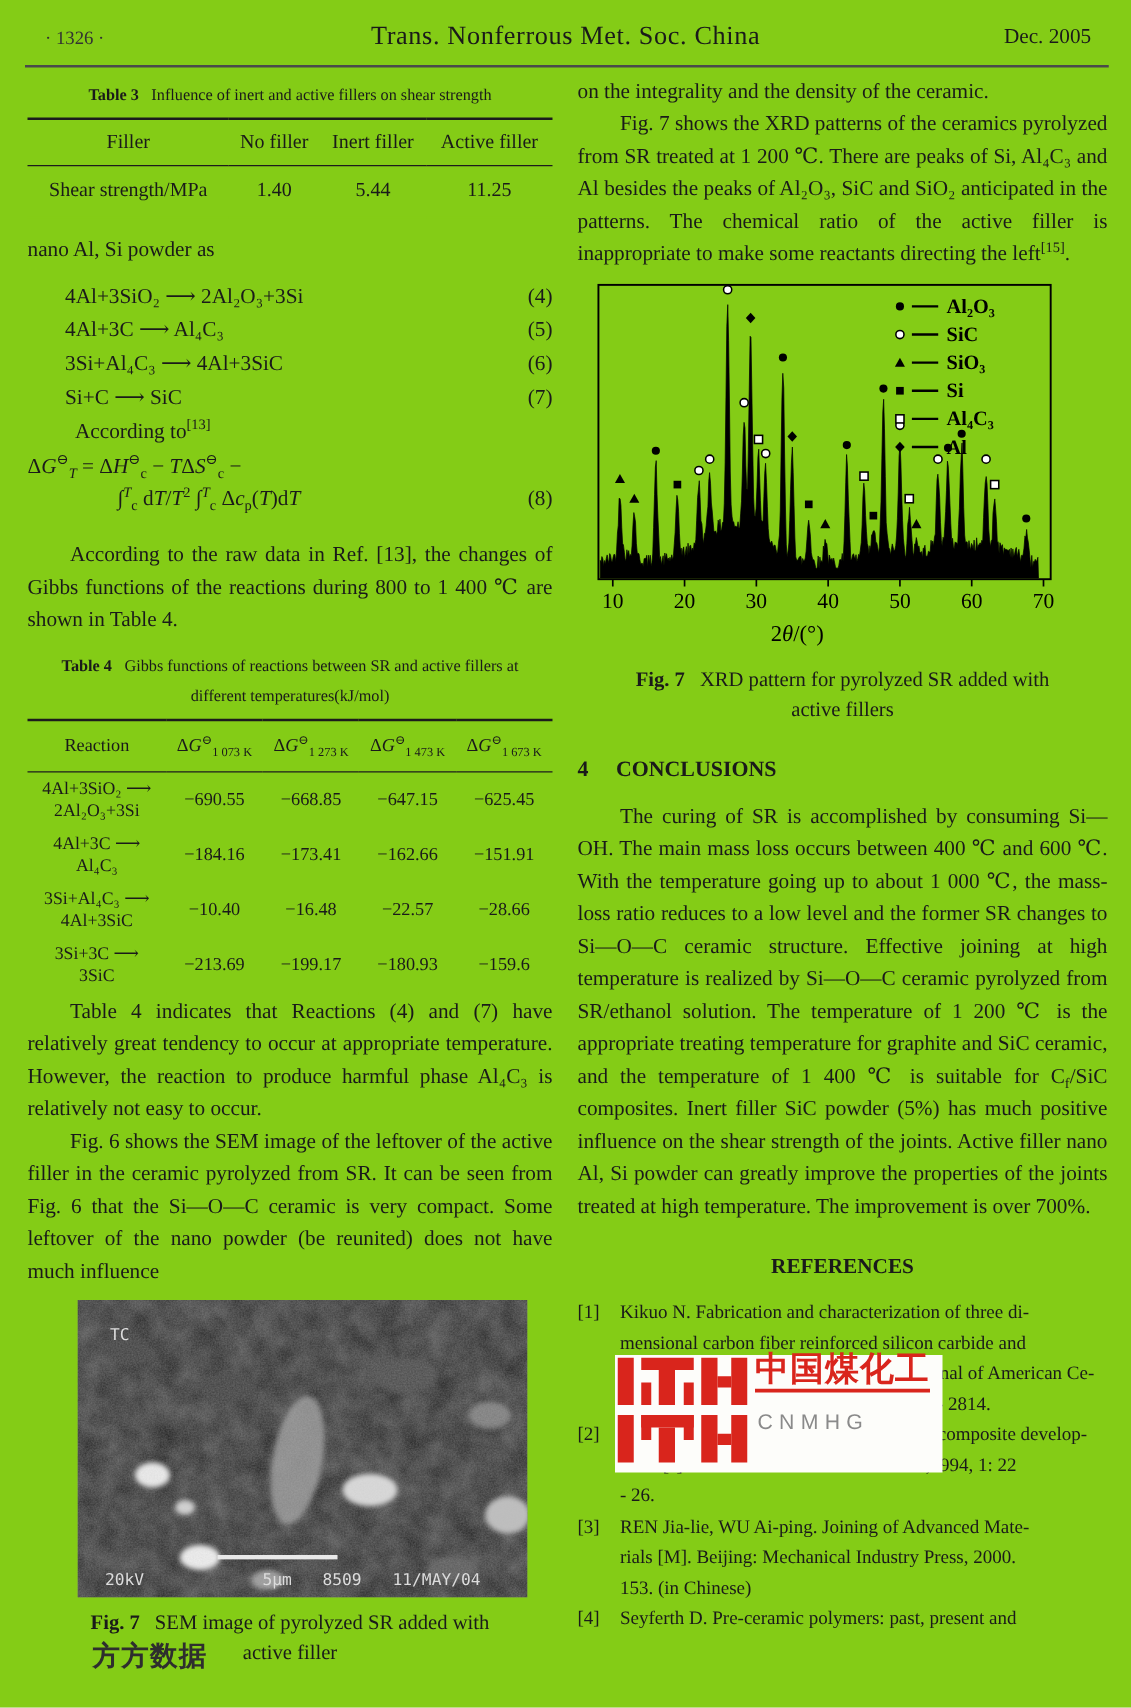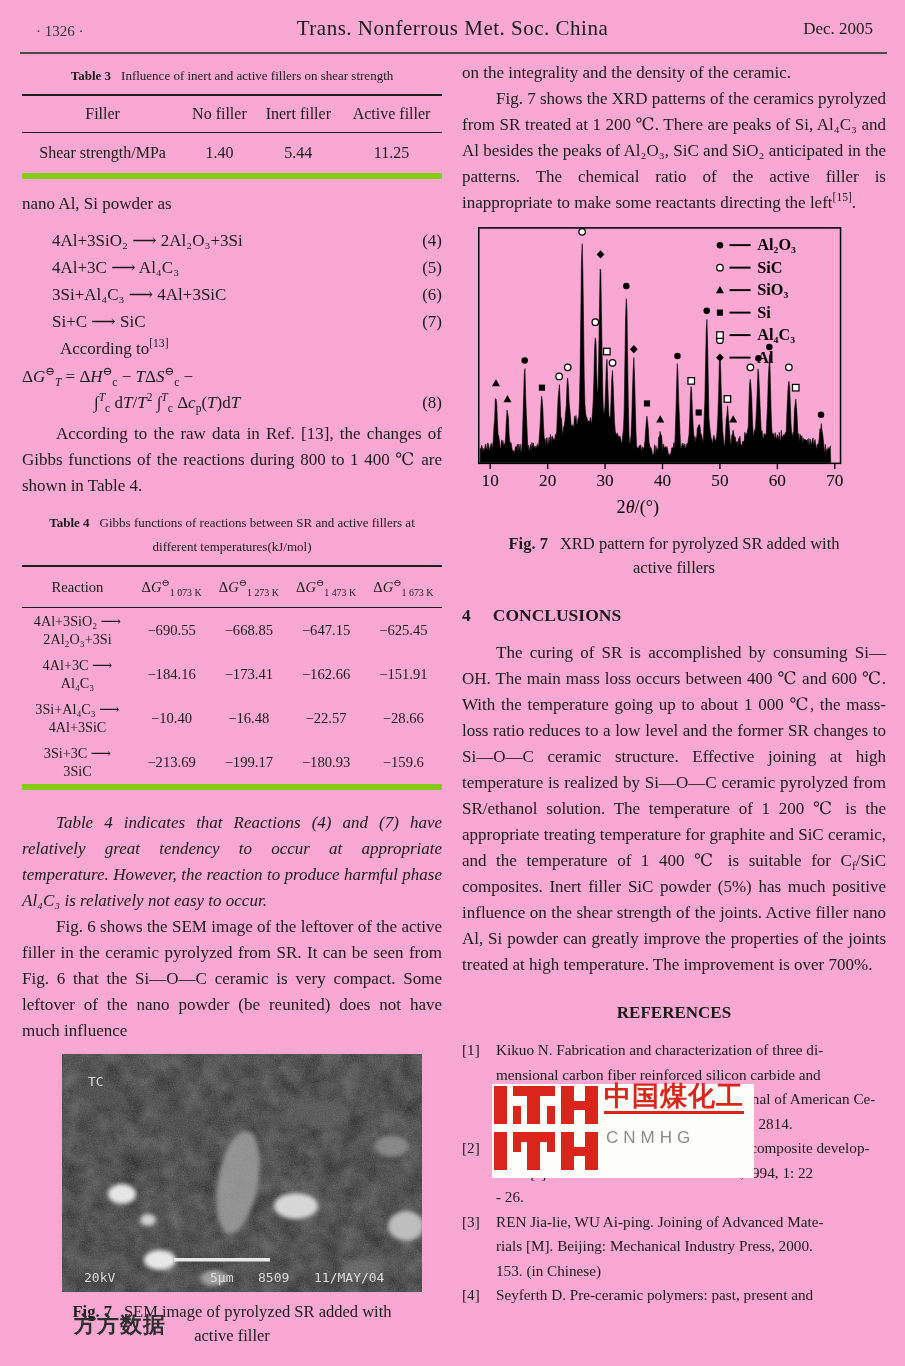--- a/index.html
+++ b/index.html
@@ -1,16 +1,16 @@
 <!DOCTYPE html>
 <html><head>
 <meta charset="utf-8">
 <style>
   html,body{margin:0;padding:0;background:#e9e9e6;}
-  .page{position:relative;width:905px;height:1366px;background:#f9a8d4;color:#1a1a1a;
+  .page{position:relative;width:905px;height:1366px;background:#84cc16;color:#1a1a1a;
         font-family:"Liberation Serif","DejaVu Serif","DejaVu Sans",serif;overflow:hidden;margin:0 auto;}
   
   .hdr{position:absolute;top:16px;left:30px;right:30px;height:30px;}
   .hdr .pn{position:absolute;left:6px;top:7px;font-size:15px;color:#333;}
   .hdr .jt{position:absolute;left:0;right:0;text-align:center;font-size:21px;letter-spacing:.5px;}
   .hdr .dt{position:absolute;right:2px;top:3px;font-size:17px;}
   .hrule{position:absolute;top:52px;left:20px;right:18px;height:2.4px;background:#4a4a4a;}
   
   .col{position:absolute;top:60px;font-size:17px;line-height:26px;}
   .col-l{left:22px;width:420px;}
@@ -19,21 +19,21 @@
   .ind{text-indent:2em;}
   sup,sub{font-size:68%;line-height:0;}
   
   .tcap{text-align:center;font-size:13px;line-height:24px;margin:4px 18px 0 18px;}
   .tcap b{margin-right:10px;}
   
   table{border-collapse:collapse;width:100%;margin-top:6px;}
   .t3{font-size:16px;}
   .t3 th{font-weight:normal;padding:5px 2px;}
   .t3 td{padding:7px 2px;text-align:center;}
-  table{border-top:2px solid #1c1c1c;border-bottom:6px solid #84cc16;}
+  table{border-top:2px solid #1c1c1c;border-bottom:2px solid #84cc16;}
   thead tr{border-bottom:1.2px solid #1c1c1c;}
   .t4{font-size:14.6px;}
   .t4 th{font-weight:normal;padding:7px 1px;}
   .t4 td{text-align:center;padding:4px 1px;}
   .t4 .rx{line-height:18px;font-size:14.2px;}
   
   .eqs{margin:10px 0 0 30px;}
   .eq-row{display:flex;line-height:27px;}
   .eq-b{flex:1;}
   .eq-n{width:44px;text-align:right;}
@@ -127,21 +127,21 @@
       </div>
     <div class="acc">According to<sup>[13]</sup></div>
     <div class="eq8">
       <div>Δ<i>G</i><sup>⊖</sup><sub><i>T</i></sub> = Δ<i>H</i><sup>⊖</sup><sub>c</sub> − <i>T</i>Δ<i>S</i><sup>⊖</sup><sub>c</sub> −</div>
       <div class="l2">
         <span class="eq-b">∫<sup><i>T</i></sup><sub>c</sub> d<i>T</i>/<i>T</i><sup>2</sup> ∫<sup><i>T</i></sup><sub>c</sub> Δ<i>c</i><sub>p</sub>(<i>T</i>)d<i>T</i></span>
         <span class="eq-n">(8)</span>
       </div>
     </div>
 
-    <p class="ind" style="margin-top:5px;">According to the raw data in Ref. [13], the changes of Gibbs functions of the reactions during 800 to 1 400 ℃ are shown in Table 4.</p>
+    <p class="ind" style="margin-top:19px;">According to the raw data in Ref. [13], the changes of Gibbs functions of the reactions during 800 to 1 400 ℃ are shown in Table 4.</p>
 
     <div class="tcap" style="margin-top:12px;">
       <b>Table 4</b><span>Gibbs functions of reactions between SR and active fillers at different temperatures(kJ/mol)</span>
     </div>
     <table class="t4">
       <thead>
           <tr id="t4-head">
             <th>Reaction</th>
             <th>Δ<i>G</i><sup>⊖</sup><sub>1 073 K</sub></th>
             <th>Δ<i>G</i><sup>⊖</sup><sub>1 273 K</sub></th>
@@ -186,21 +186,21 @@
               <div>3SiC</div>
             </td>
             <td>−213.69</td>
             <td>−199.17</td>
             <td>−180.93</td>
             <td>−159.6</td>
           </tr>
         </tbody>
     </table>
 
-    <p class="ind" style="margin-top:20px;font-style:italic;">Table 4 indicates that Reactions (4) and (7) have relatively great tendency to occur at appropriate temperature. However, the reaction to produce harmful phase Al₄C₃ is relatively not easy to occur.</p>
+    <p class="ind" style="margin-top:0;">Table 4 indicates that Reactions (4) and (7) have relatively great tendency to occur at appropriate temperature. However, the reaction to produce harmful phase Al₄C₃ is relatively not easy to occur.</p>
     <p class="ind">Fig. 6 shows the SEM image of the leftover of the active filler in the ceramic pyrolyzed from SR. It can be seen from Fig. 6 that the Si—O—C ceramic is very compact. Some leftover of the nano powder (be reunited) does not have much influence</p>
 
     <div class="fig6">
       <svg width="360" height="238" viewBox="0 0 360 238">
         <defs>
           <filter id="grain">
               <feTurbulence type="fractalNoise" baseFrequency="0.8" numOctaves="2" seed="7"></feTurbulence>
             <feColorMatrix type="matrix" values="0 0 0 0 0.55, 0 0 0 0 0.55, 0 0 0 0 0.55, 0 0 0 0.8 0"></feColorMatrix>
             </filter>
           <filter id="mottle">

